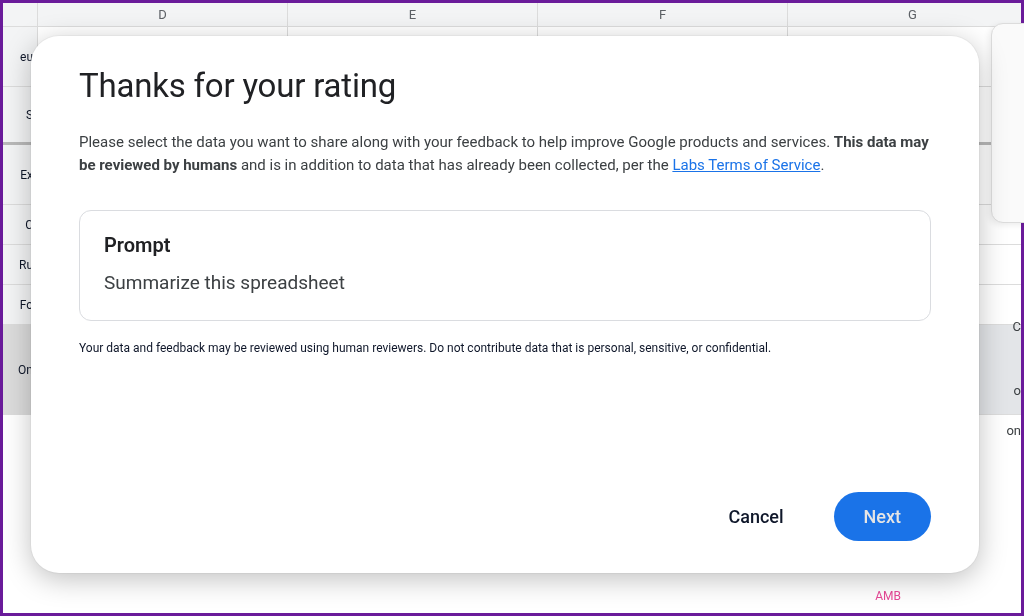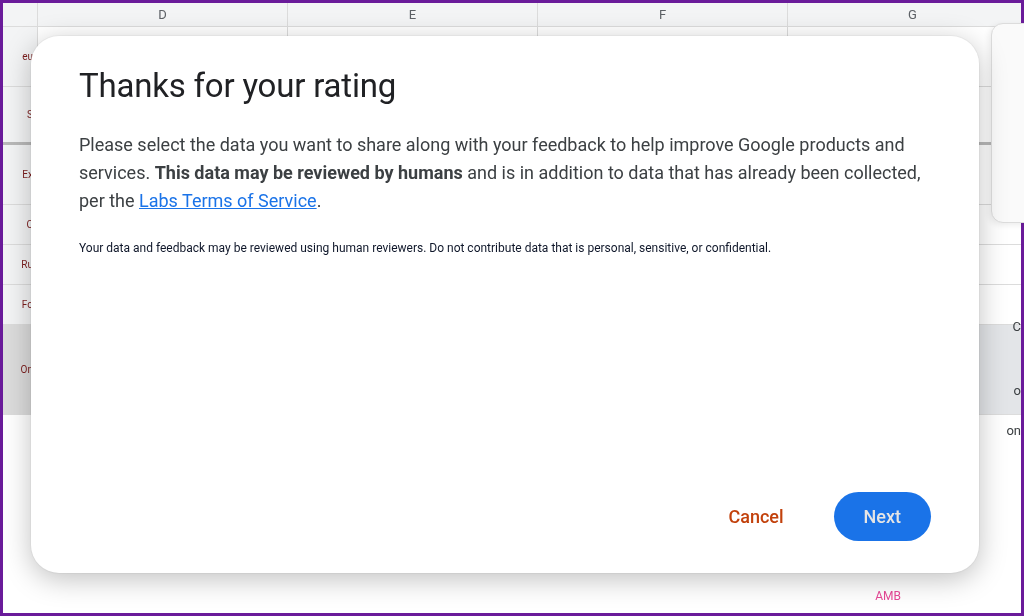--- a/index.html
+++ b/index.html
@@ -38,22 +38,22 @@
     .rows { flex: 1; display: flex; flex-direction: column; }
     .row { display: flex; height: 60px; border-bottom: 1px solid #e0e0e0; }
     .row-hdr {
       flex: 0 0 35px;
       display: flex;
       align-items: center;
       justify-content: flex-end;
       padding-right: 4px;
       background: #f8f9fa;
       border-right: 1px solid #e0e0e0;
-      font-size: 10px;
-      color: #7f1d1d;
+      font-size: 12px;
+      color: #0f172a;
     }
     .cell { flex: 0 0 250px; border-right: 1px solid #e0e0e0; font-size: 12px; color: #3c4043; display:flex; align-items:center; padding-left:6px; }
     .row.frozen { border-bottom: 3px solid #bdbdbd; height: 58px;}
     .amb { position:absolute; bottom:10px; right:120px; font-size:12px; color:#ec4899;}
     .side-card {
       position:absolute; right:-10px; top:20px; width:40px; height:200px;
       background:#fff; border:1px solid #e0e0e0; border-radius:12px 0 0 12px;
       box-shadow: -2px 2px 6px rgba(0,0,0,.08);
     }
     .side-frag { position:absolute; right:0; font-size:13px; color:#3c4043;}
@@ -72,24 +72,24 @@
       flex-direction: column;
     }
     .modal-title {
       font-size: 33px;
       font-weight: 400;
       color: #202124;
       margin-bottom: 26px;
       letter-spacing: -0.2px;
     }
     .modal-desc {
-      font-size: 18px;
+      font-size: 15px;
       line-height: 1.55;
       color: #3c4043;
-      margin-bottom: 24px;
+      margin-bottom: 32px;
     }
     .modal-desc b { font-weight: 700; }
     .modal-desc a { color: #1a73e8; text-decoration: underline; }
     .prompt-card {
       border: 1px solid #dadce0;
       border-radius: 12px;
       padding: 22px 24px 26px 24px;
       margin-bottom: 18px;
     }
     .prompt-label {
@@ -118,21 +118,21 @@
     .btn {
       font-family: inherit;
       font-size: 18px;
       font-weight: 500;
       border: none;
       border-radius: 999px;
       padding: 14px 30px;
       cursor: pointer;
       background: transparent;
     }
-    .btn-text { color: #c2410c; }
+    .btn-text { color: #0f172a; }
     .btn-primary { background: #1a73e8; color: #e5e5e5; }
   </style>
 </head>
 <body>
 
 <div class="viewport">
 
   <div class="sheet-bg">
     <div class="col-headers">
       <div class="col-hdr"></div>
@@ -197,20 +197,24 @@
     <span class="side-frag" style="top:380px">o</span>
     <span class="side-frag" style="top:420px">on</span>
     <span class="amb">AMB</span>
   </div>
 
   <div class="modal">
     <h1 class="modal-title">Thanks for your rating</h1>
     <p class="modal-desc">
       <span>Please select the data you want to share along with your feedback to help improve Google products and services. </span><b>This data may be reviewed by humans</b><span> and is in addition to data that has already been collected, per the </span><a href="#">Labs Terms of Service</a><span>.</span>
     </p>
+    <div class="prompt-card">
+      <div class="prompt-label">Prompt</div>
+      <div class="prompt-text">Summarize this spreadsheet</div>
+    </div>
     <p class="disclaimer">Your data and feedback may be reviewed using human reviewers. Do not contribute data that is personal, sensitive, or confidential.</p>
     <div class="modal-actions">
       <button class="btn btn-text">Cancel</button>
       <button class="btn btn-primary">Next</button>
     </div>
   </div>
 
 </div>
 
 </body></html>

